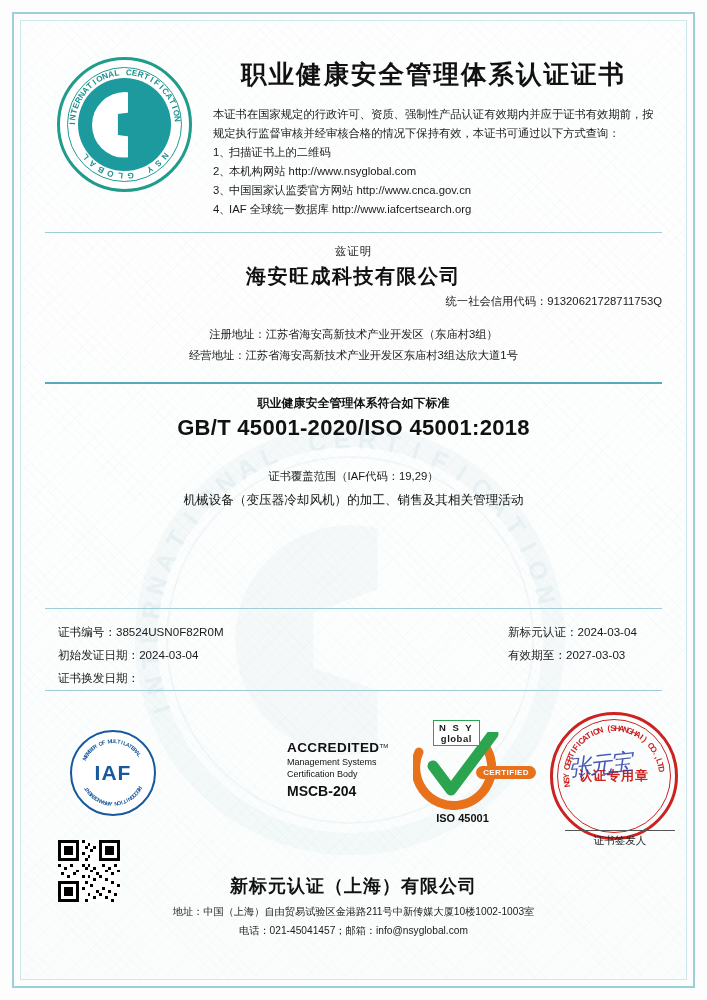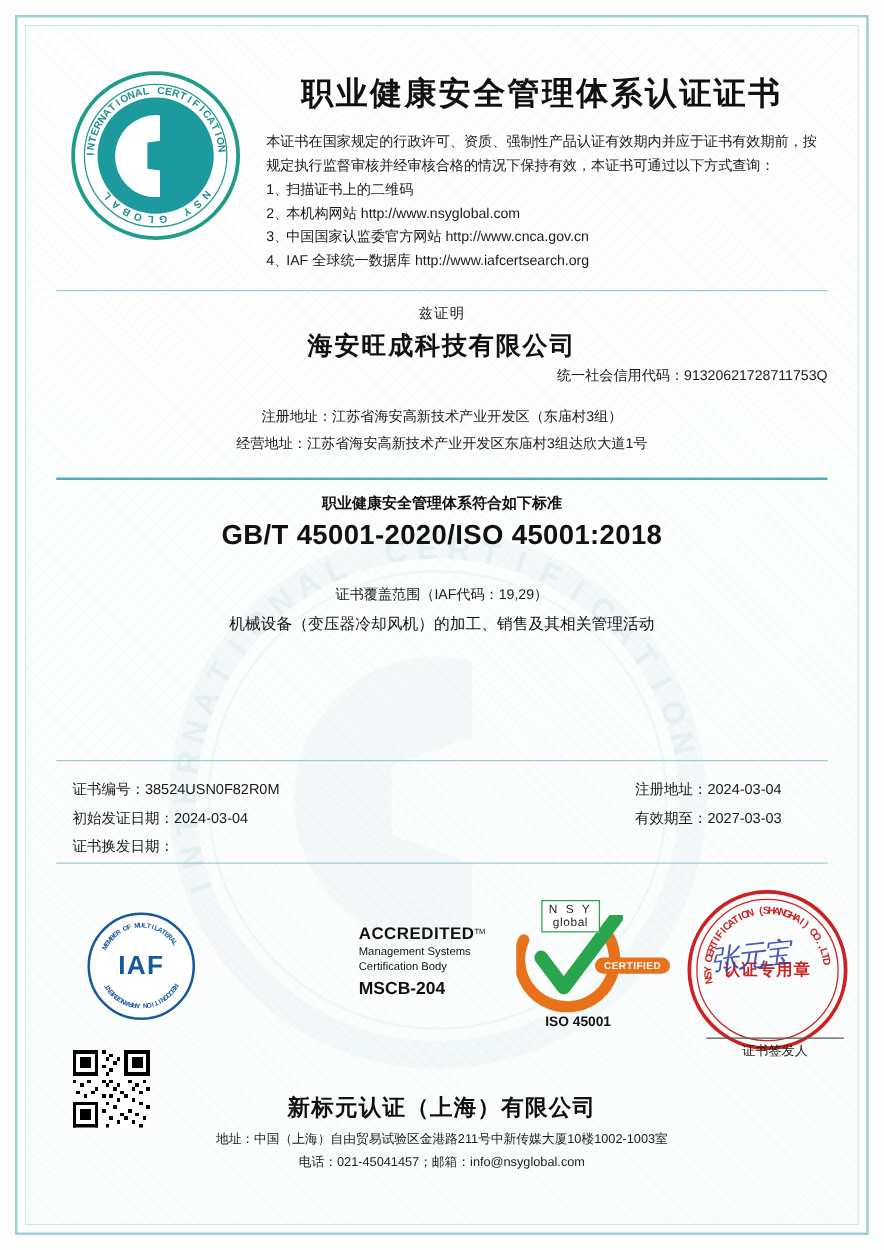--- a/index.html
+++ b/index.html
@@ -407,21 +407,21 @@
     width: 86px;
     height: 78px;
   }
   .nsy-label {
     position: absolute;
     left: 28px;
     top: 0;
     background: #ffffff;
     border: 1px solid #2aa44f;
     font-size: 9.5px;
-    font-weight: normal;
+    font-weight: bold;
     color: #1b1b1b;
     padding: 1px 5px;
     line-height: 11px;
     text-align: center;
     z-index: 3;
   }
   .nsy-label .l1 { letter-spacing: 2px; }
   .nsy-label .l2 { letter-spacing: 0.5px; }
   .nsy-cert-badge {
     position: absolute;
@@ -709,21 +709,21 @@
   </div>
 
   <div class="hr" style="top:608px;"></div>
 
   <div class="details">
     <div class="row">
       <span class="left">
         <span>证书编号：</span><span>38524USN0F82R0M</span>
       </span>
       <span class="right">
-        <span>注册地址：</span><span>2024-03-04</span>
+        <span>新标元认证：</span><span>2024-03-04</span>
       </span>
     </div>
     <div class="row">
       <span class="left">
         <span>初始发证日期：</span><span>2024-03-04</span>
       </span>
       <span class="right">
         <span>有效期至：</span><span>2027-03-03</span>
       </span>
     </div>

